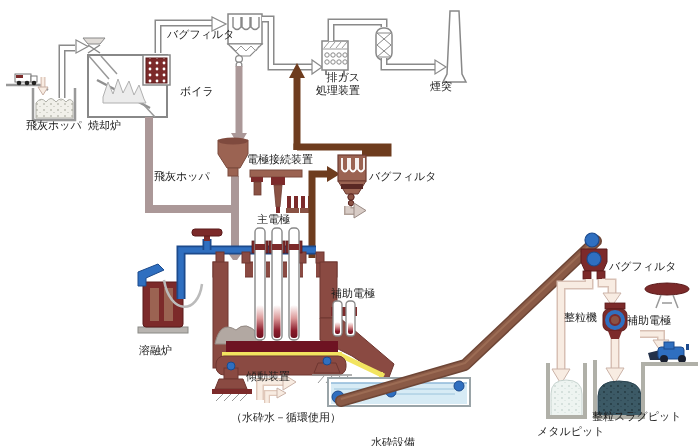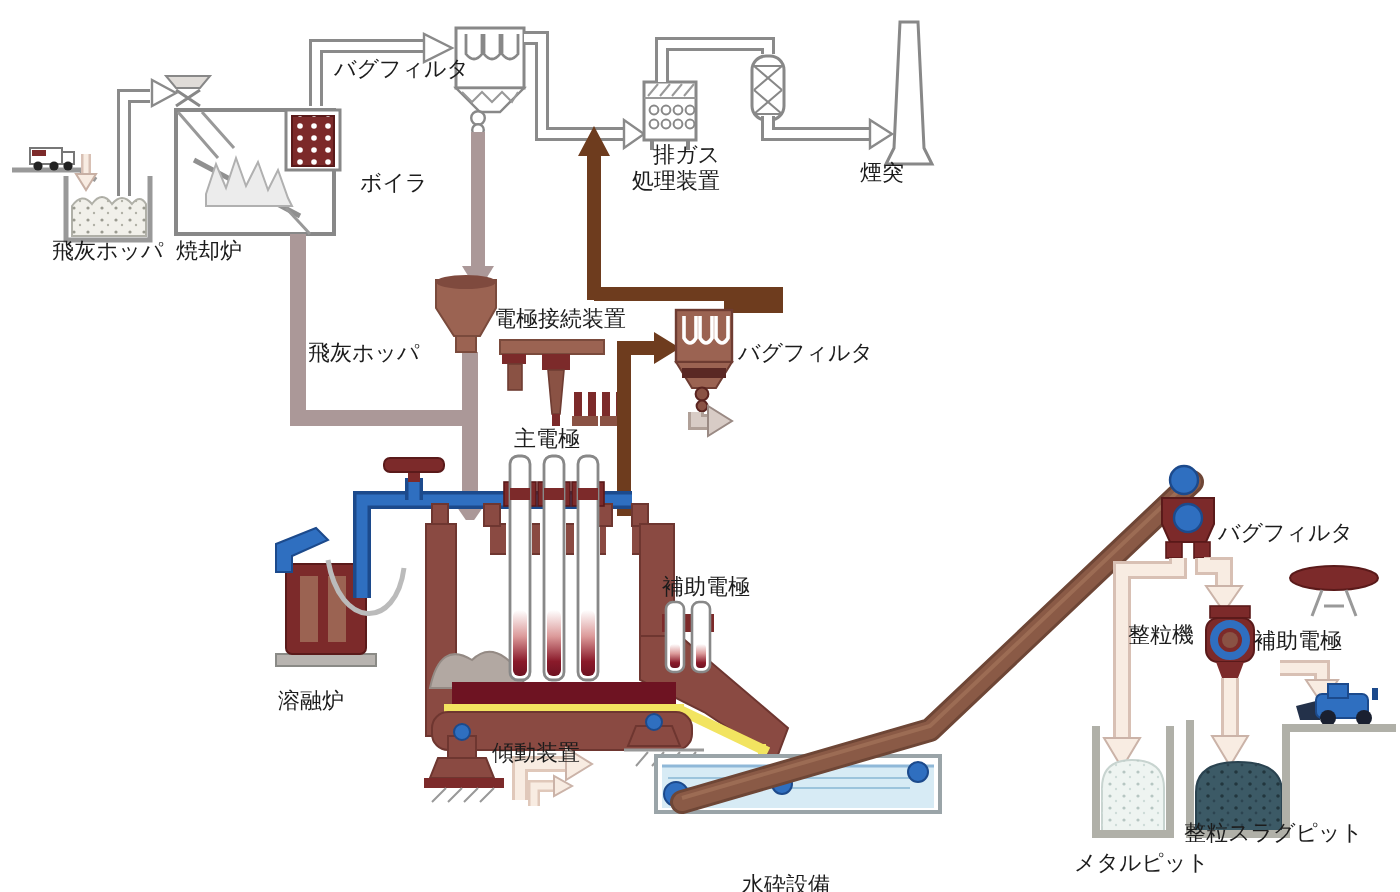--- a/index.html
+++ b/index.html
@@ -360,17 +360,18 @@
 <div class="lbl" style="left:247px;top:153px">電極接続装置</div>
 <div class="lbl" style="left:154px;top:170px">飛灰ホッパ</div>
 <div class="lbl" style="left:369px;top:170px">バグフィルタ</div>
 <div class="lbl" style="left:257px;top:213px">主電極</div>
 <div class="lbl" style="left:331px;top:287px">補助電極</div>
 <div class="lbl" style="left:609px;top:260px">バグフィルタ</div>
 <div class="lbl" style="left:564px;top:311px">整粒機</div>
 <div class="lbl" style="left:627px;top:314px">補助電極</div>
 <div class="lbl" style="left:139px;top:344px">溶融炉</div>
 <div class="lbl" style="left:246px;top:370px">傾動装置</div>
+<div class="lbl" style="left:231px;top:411px">（水砕水－循環使用）</div>
 <div class="lbl" style="left:371px;top:436px">水砕設備</div>
 <div class="lbl" style="left:537px;top:425px">メタルピット</div>
 <div class="lbl" style="left:592px;top:410px">整粒スラグピット</div>
 
 </div>
 
 </body></html>

